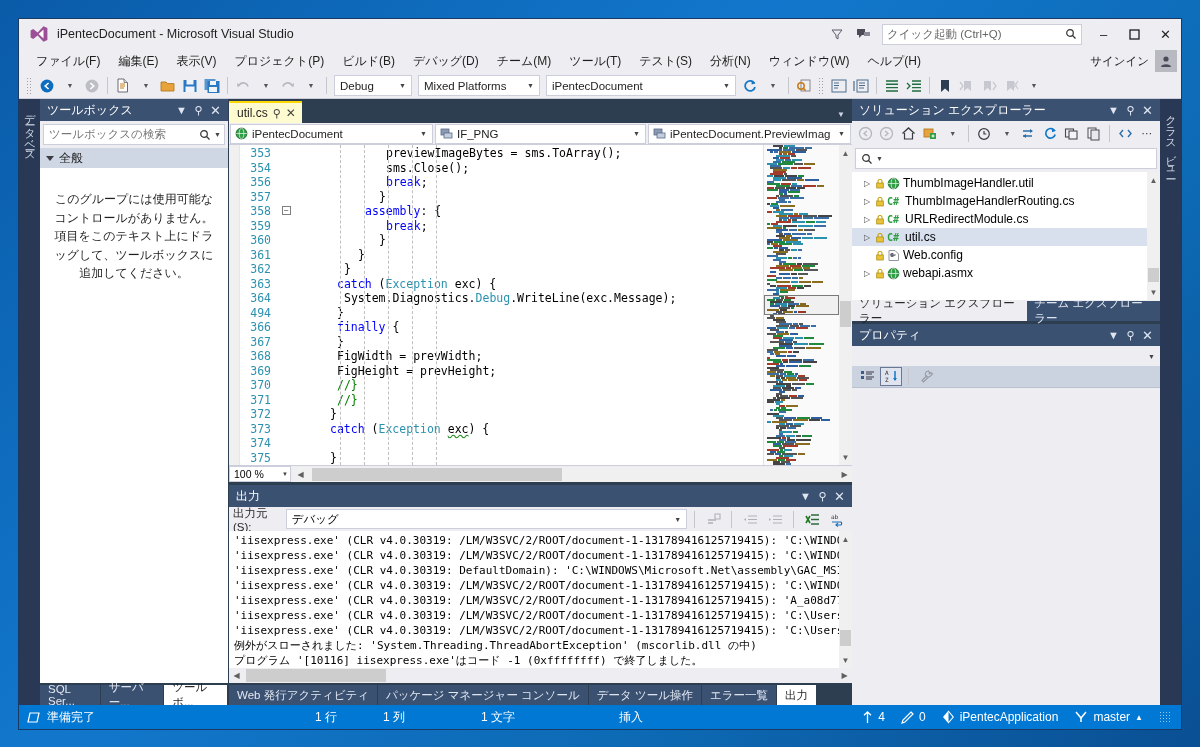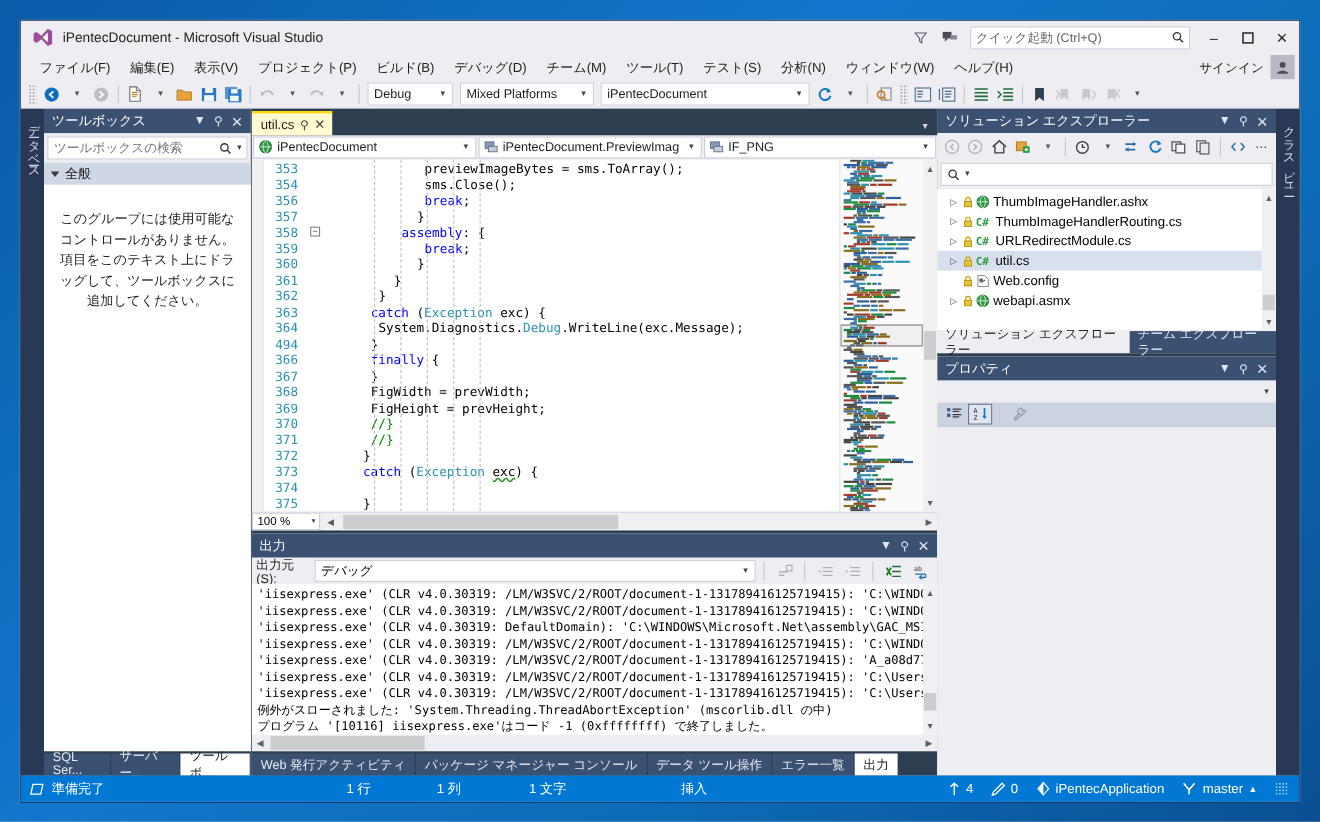--- a/index.html
+++ b/index.html
@@ -481,38 +481,38 @@
             <span class="nc-ic">
               <svg width="13" height="13" viewBox="0 0 13 13">
                   <circle cx="6.5" cy="6.5" r="5.4" fill="#2f9e44" stroke="#1e6e2e" stroke-width="1"></circle>
                   <ellipse cx="6.5" cy="6.5" rx="2.3" ry="5.4" fill="none" stroke="#d8f0dd" stroke-width="0.8"></ellipse>
                   <line x1="1.1" y1="6.5" x2="11.9" y2="6.5" stroke="#d8f0dd" stroke-width="0.8"></line>
                 </svg>
             </span>
             <span class="nc-t">iPentecDocument</span>
             <span class="nc-a">▼</span>
           </div>
+          <div class="navcombo" id="navc3">
+            <span class="nc-ic">
+              <svg width="13" height="13" viewBox="0 0 13 13">
+                  <rect x="1" y="2" width="8" height="6" fill="#8a9ab5" stroke="#5b6b86" stroke-width="0.8"></rect>
+                  <rect x="4" y="6" width="8" height="5" fill="#c3cddd" stroke="#5b6b86" stroke-width="0.8"></rect>
+                </svg>
+            </span>
+            <span class="nc-t">IF_PNG</span>
+            <span class="nc-a">▼</span>
+          </div>
           <div class="navcombo" id="navc2">
             <span class="nc-ic">
               <svg width="13" height="13" viewBox="0 0 13 13">
                   <rect x="1" y="2" width="8" height="6" fill="#8a9ab5" stroke="#5b6b86" stroke-width="0.8"></rect>
                   <rect x="4" y="6" width="8" height="5" fill="#c3cddd" stroke="#5b6b86" stroke-width="0.8"></rect>
                 </svg>
             </span>
             <span class="nc-t">iPentecDocument.PreviewImag</span>
-            <span class="nc-a">▼</span>
-          </div>
-          <div class="navcombo" id="navc3">
-            <span class="nc-ic">
-              <svg width="13" height="13" viewBox="0 0 13 13">
-                  <rect x="1" y="2" width="8" height="6" fill="#8a9ab5" stroke="#5b6b86" stroke-width="0.8"></rect>
-                  <rect x="4" y="6" width="8" height="5" fill="#c3cddd" stroke="#5b6b86" stroke-width="0.8"></rect>
-                </svg>
-            </span>
-            <span class="nc-t">IF_PNG</span>
             <span class="nc-a">▼</span>
           </div>
         </div>
 
         <div class="codearea">
           <div class="gutter-strip"></div>
           <div class="code-scroll">
             <div class="guide" style="left:100px"></div>
             <div class="guide" style="left:124px"></div>
             <div class="guide" style="left:148px"></div>
@@ -1467,21 +1467,21 @@
                     <rect x="0.7" y="5" width="6.6" height="5" fill="#e8c23a" stroke="#a88800" stroke-width="0.7"></rect>
                   </svg>
                 </span>
                 <span style="display: flex;">
                   <svg width="13" height="13" viewBox="0 0 13 13">
                     <circle cx="6.5" cy="6.5" r="5.3" fill="#2f9e44" stroke="#1e6e2e" stroke-width="0.9"></circle>
                     <ellipse cx="6.5" cy="6.5" rx="2.3" ry="5.3" fill="none" stroke="#d8f0dd" stroke-width="0.8"></ellipse>
                     <line x1="1.2" y1="6.5" x2="11.8" y2="6.5" stroke="#d8f0dd" stroke-width="0.8"></line>
                   </svg>
                 </span>
-                <span>ThumbImageHandler.ashx</span>
+                <span>ThumbImageHandler.util</span>
               </div>
               <div class="se-row">
                 <span class="se-exp">▷</span>
                 <span class="se-lock">
                   <svg width="8" height="11" viewBox="0 0 8 11">
                     <path d="M2 5 v-1.5 a2 2 0 0 1 4 0 V5" fill="none" stroke="#c8a000" stroke-width="1.1"></path>
                     <rect x="0.7" y="5" width="6.6" height="5" fill="#e8c23a" stroke="#a88800" stroke-width="0.7"></rect>
                   </svg>
                 </span>
                 <span style="display: flex;">
@@ -1616,21 +1616,21 @@
   <div class="statusbar">
     <div class="sb-item sb-ready">
       <span>
         <svg width="13" height="13" viewBox="0 0 13 13">
             <path d="M3 2 L12 2 L10 11 L1 11 Z" fill="none" stroke="#fff" stroke-width="1.2"></path>
           </svg>
       </span>
       <span>準備完了</span>
     </div>
     <span style="position:absolute;left:296px">1 行</span>
-    <span style="position:absolute;left:378px">1 列</span>
+    <span style="position:absolute;left:364px">1 列</span>
     <span style="position:absolute;left:462px">1 文字</span>
     <span style="position:absolute;left:600px">挿入</span>
     <div class="sb-right">
       <span class="sb-item">
         <span>
           <svg width="11" height="13" viewBox="0 0 11 13">
               <path d="M5.5 1 L5.5 12 M2 4.2 L5.5 1 L9 4.2" fill="none" stroke="#fff" stroke-width="1.3"></path>
             </svg>
         </span>
         <span>4</span>

